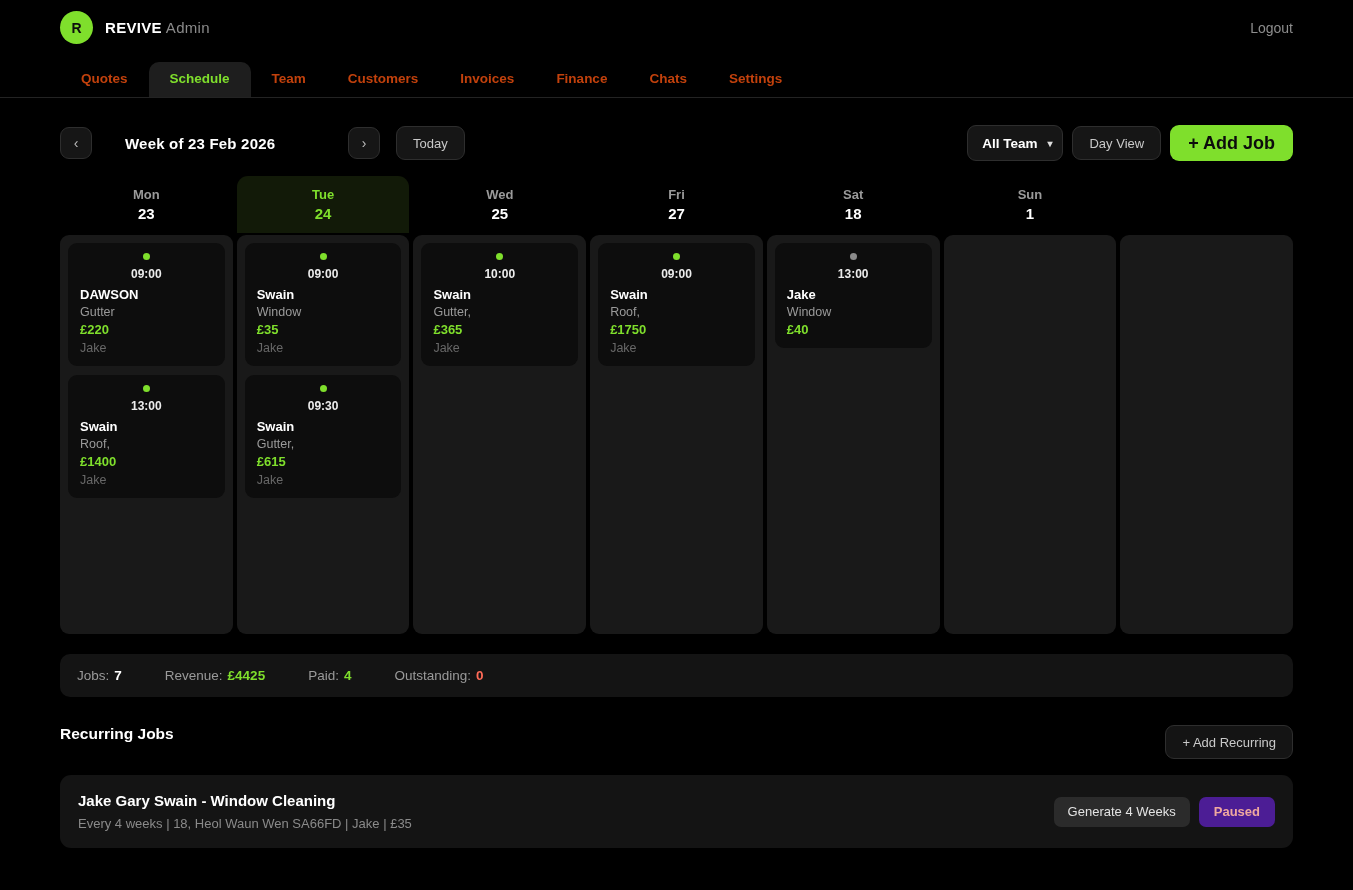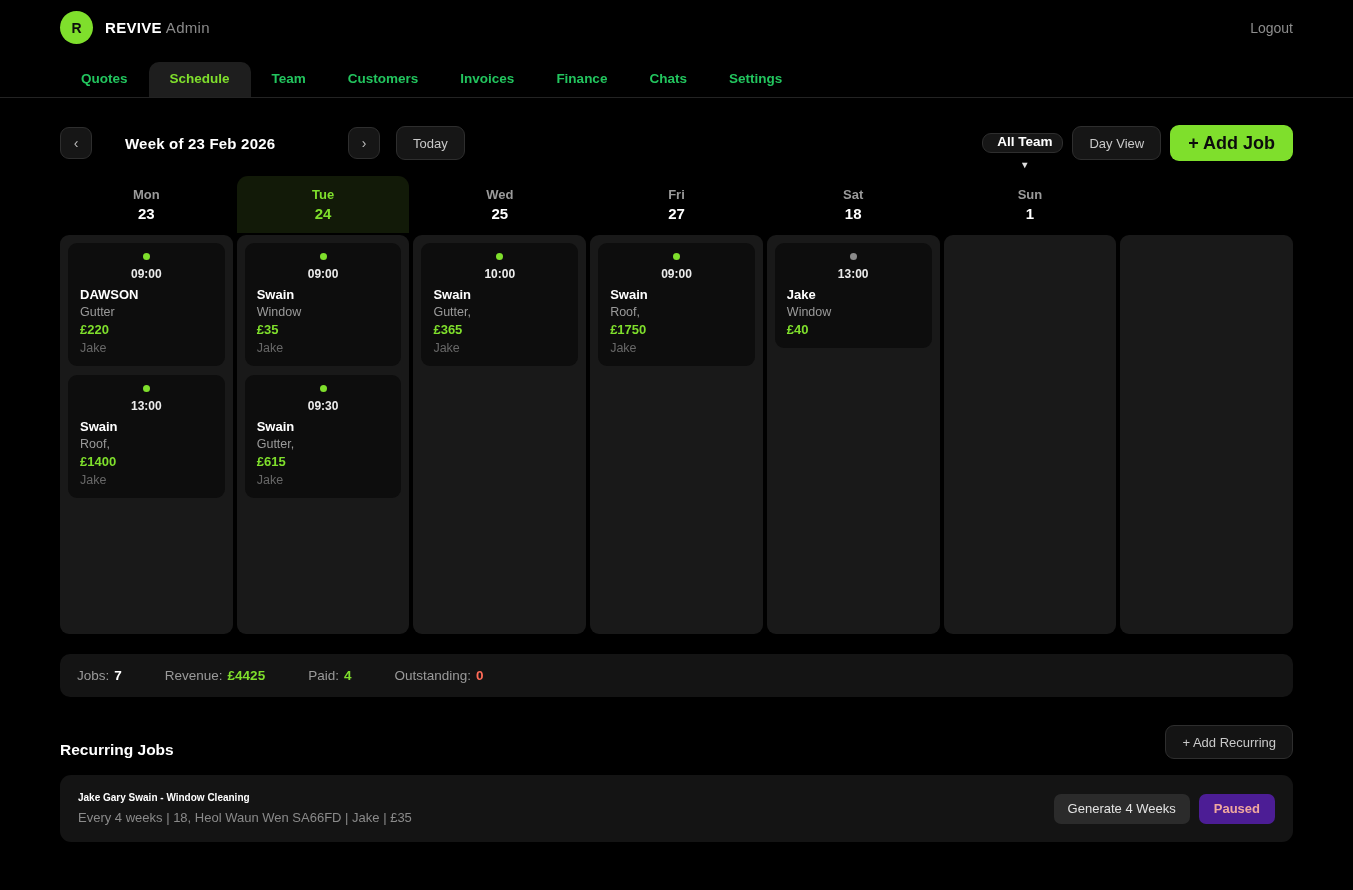--- a/index.html
+++ b/index.html
@@ -26,21 +26,21 @@
   }
   .brand-text { font-size: 15px; letter-spacing: .3px; }
   .brand-strong { color: #fff; font-weight: bold; }
   .brand-suffix { color: #8a8a8a; margin-left: 4px; }
   .logout { color: #8d8d8d; font-size: 14px; cursor: pointer; text-decoration: none; }
 
   
   .nav { padding: 12px 60px 0 60px; border-bottom: 1px solid #232323; }
   .nav-tabs { display: flex; align-items: flex-end; }
   .nav-tab {
-    padding: 9px 21px 11px 21px; font-size: 13.5px; color: #22c55e;
+    padding: 9px 21px 11px 21px; font-size: 13.5px; color: #c2410c;
     cursor: pointer; border-radius: 10px 10px 0 0; font-weight: 600;
   }
   .nav-tab.active { background: #1e1e1e; color: #7fdf2c; font-weight: bold; }
 
   
   .week-toolbar {
     display: flex; align-items: center;
     padding: 0 60px; margin-top: 27px; height: 36px;
   }
   .icon-btn {
@@ -57,24 +57,24 @@
   .btn {
     height: 34px; padding: 5px 16px; border-radius: 9px;
     background: #161616; border: 1px solid #2e2e2e;
     color: #c9c9c9; font-size: 13px; cursor: pointer;
     display: inline-flex; align-items: center; justify-content: center;
     font-family: "Liberation Sans", sans-serif;
   }
   .today-btn { margin-left: 16px; }
   .toolbar-right { margin-left: auto; display: flex; align-items: center; gap: 9px; }
   .team-select {
-    height: 20px; padding: 0 10px 0 14px; border-radius: 9px;
+    height: 36px; padding: 0 10px 0 14px; border-radius: 9px;
     background: #161616; border: 1px solid #2e2e2e;
     color: #fff; font-size: 13.5px; font-weight: bold; cursor: pointer;
-    display: inline-flex; align-items: center; gap: 10px; flex-direction: column;
+    display: inline-flex; align-items: center; gap: 10px;
   }
   .chevron-down { font-size: 10px; color: #dedede; }
   .add-job-btn {
     height: 36px; padding: 0 18px; border-radius: 9px; border: none;
     background: #7fdf2c; color: #0c0c0c; font-size: 18px; font-weight: bold;
     cursor: pointer; display: inline-flex; align-items: center;
     font-family: "Liberation Sans", sans-serif;
   }
 
   
@@ -116,29 +116,29 @@
     padding: 0 17px; gap: 43px; font-size: 13.5px;
   }
   .stat { color: #9a9a9a; }
   .stat b { margin-left: 5px; font-weight: bold; }
   .stat .v-white { color: #fff; }
   .stat .v-green { color: #7fdf2c; }
   .stat .v-red { color: #ff6a57; }
 
   
   .recurring-head {
-    margin: 28px 60px 0 60px; display: flex; align-items: flex-end; justify-content: space-between;
+    margin: 28px 60px 0 60px; display: flex; align-items: flex-start; justify-content: space-between;
   }
   .recurring-title { font-size: 15.5px; font-weight: bold; color: #fff; }
   .add-recurring-btn { background: #141414; }
   .recurring-card {
     margin: 16px 60px 0 60px; background: #141414; border-radius: 11px;
     padding: 17px 18px; display: flex; align-items: center; justify-content: space-between;
   }
-  .rec-name { font-size: 10px; font-weight: bold; color: #fff; }
+  .rec-name { font-size: 15px; font-weight: bold; color: #fff; }
   .rec-details { margin-top: 7px; font-size: 13px; color: #8a8a8a; }
   .rec-actions { display: flex; align-items: center; gap: 9px; }
   .generate-btn {
     height: 30px; padding: 0 14px; border-radius: 7px; border: none;
     background: #2b2b2b; color: #e3e3e3; font-size: 13px; cursor: pointer;
     font-family: "Liberation Sans", sans-serif;
   }
   .paused-badge {
     height: 30px; padding: 0 15px; border-radius: 7px;
     background: #4c1d95; color: #f0a99f; font-size: 13px; font-weight: bold;

